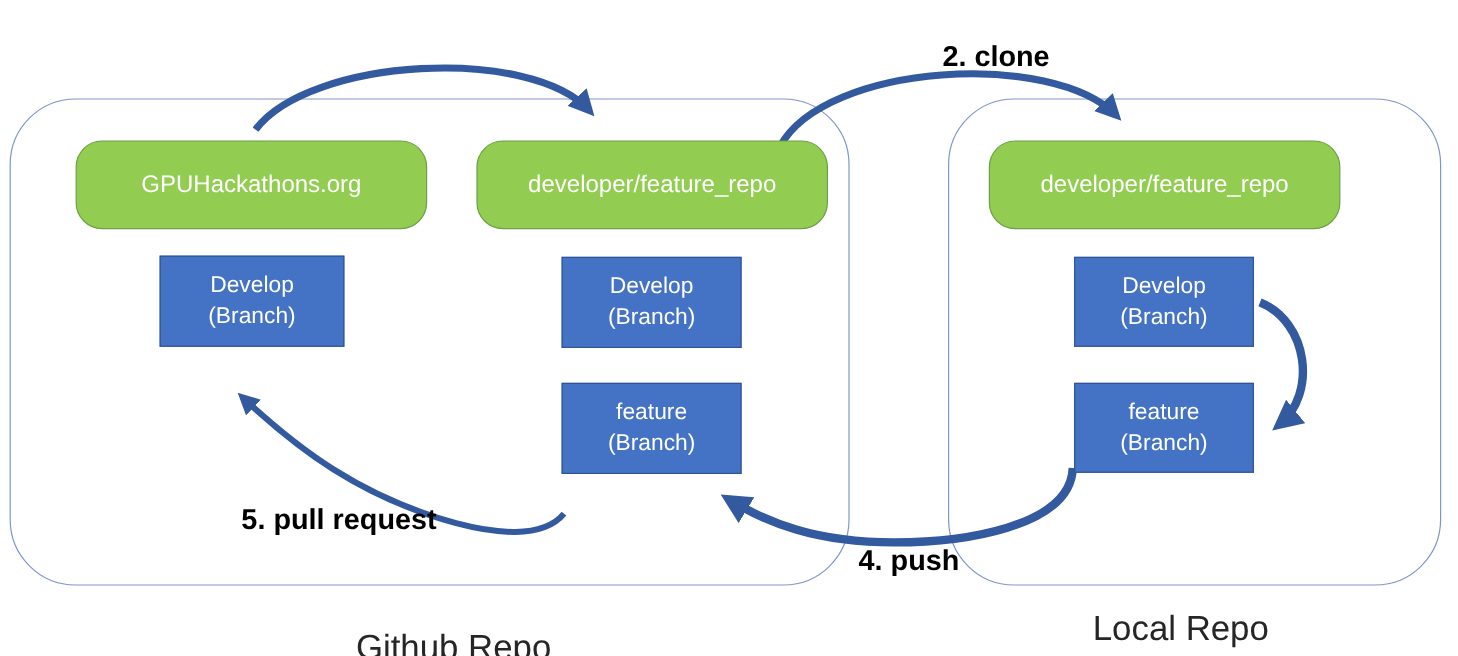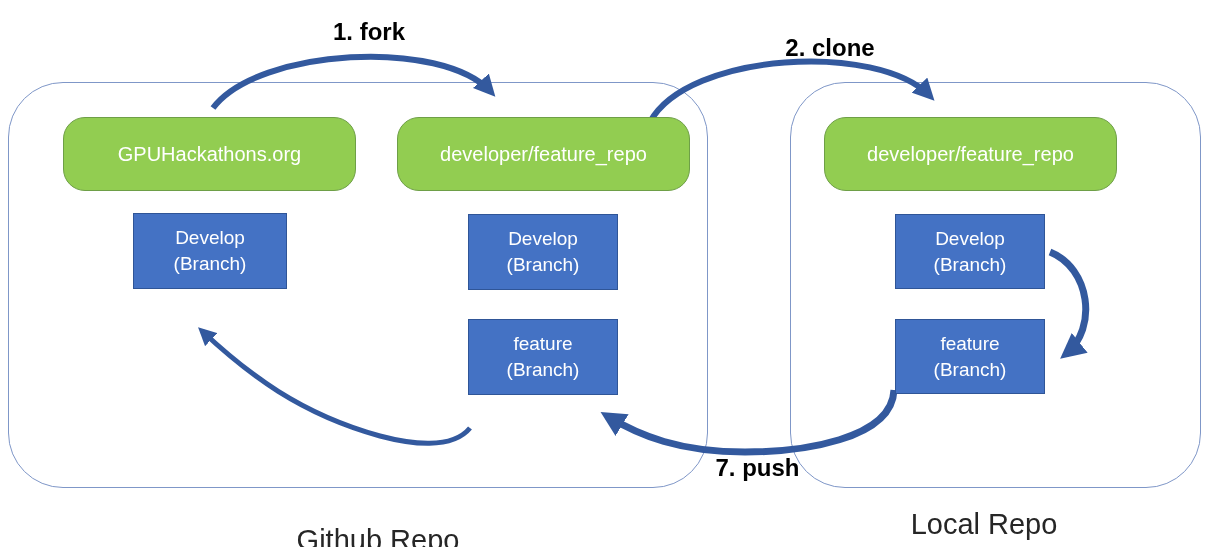--- a/index.html
+++ b/index.html
@@ -152,20 +152,20 @@
   </div>
   <div class="blue-box blue-4">
     <span>Develop</span>
     <span>(Branch)</span>
   </div>
   <div class="blue-box blue-5">
     <span>feature</span>
     <span>(Branch)</span>
   </div>
 
-  <div class="step-label step-1">1. fork</div>
   <div class="step-label step-2">2. clone</div>
-  <div class="step-label step-4">7. push</div>
+  <div class="step-label step-4">4. push</div>
+  <div class="step-label step-5">5. pull request</div>
 
   <div class="repo-label repo-label-github">Github Repo</div>
   <div class="repo-label repo-label-local">Local Repo</div>
 
 </div>
 
 </body></html>

